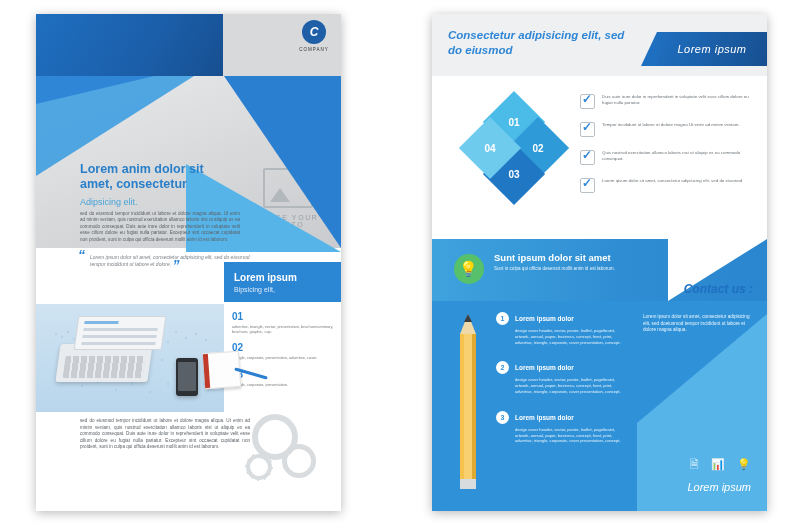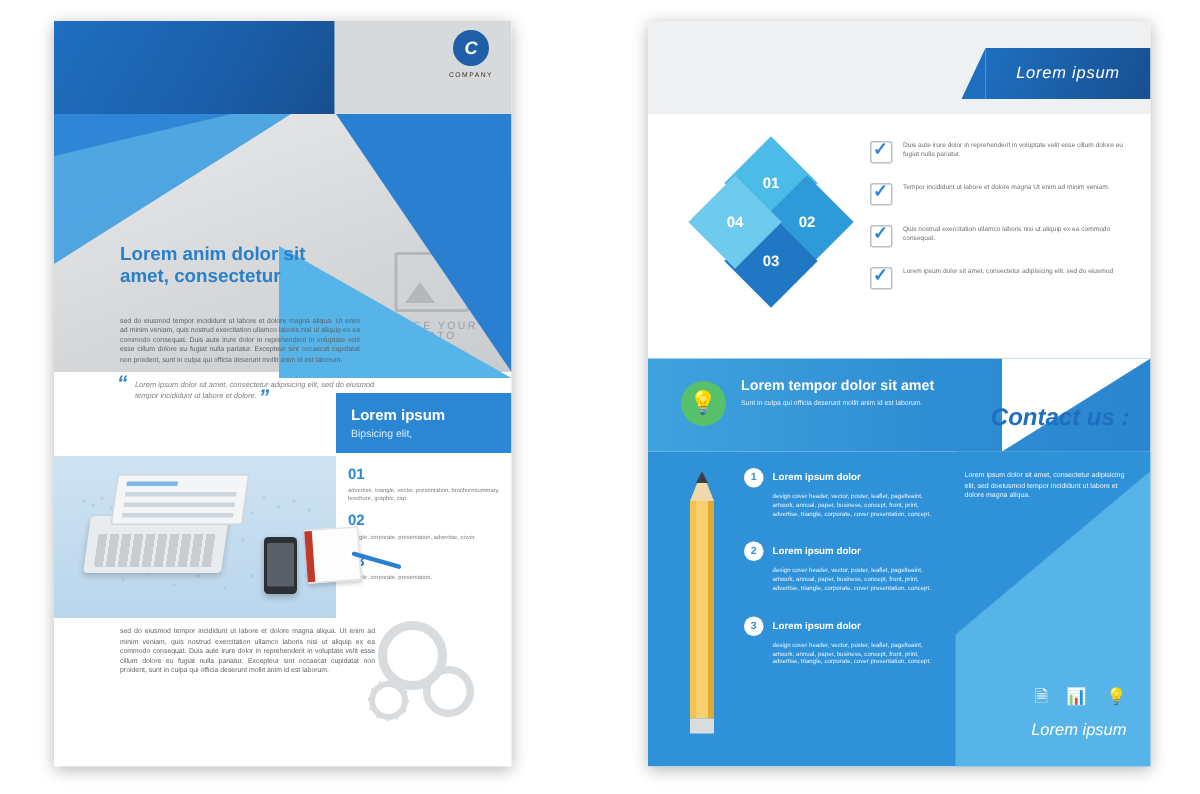--- a/index.html
+++ b/index.html
@@ -255,21 +255,21 @@
     border-left:99px solid #ffffff;border-bottom:62px solid transparent;
   }
 
   
   .r-bottom{position:absolute;left:0;top:287px;width:335px;height:210px;background:#2f92d9;}
   .r-bottom-wedge{
     position:absolute;left:205px;top:287px;width:130px;height:210px;
     background:linear-gradient(140deg,#2f92d9 0%,#2f92d9 38%,#56b4e8 38.5%,#56b4e8 100%);
   }
   .contact-t{
-    position:absolute;right:14px;top:256px;color:#1f6fc0;font-size:16px;
+    position:absolute;right:14px;top:268px;color:#1f6fc0;font-size:12px;
     font-style:italic;font-weight:bold;
   }
   .contact-p{
     position:absolute;right:14px;top:300px;width:110px;color:#eaf4fc;
     font-size:4.7px;line-height:6.6px;
   }
 
   .pencil{position:absolute;left:28px;top:300px;width:16px;height:175px;}
   .p-tip{
     position:absolute;left:0;top:0;width:0;height:0;
@@ -324,20 +324,21 @@
     <div class="hdr-title">HEADLINE</div>
     <div class="hdr-sub">FLYER TEMPLATE</div>
 
     <div class="logo-badge">
       <div class="logo-circle">C</div>
       <div class="logo-txt">COMPANY</div>
     </div>
 
     <div class="lead">
       <span>Lorem anim dolor sit amet, consectetur</span>
+      <small>Adipsicing elit.</small>
     </div>
 
     <div class="para">sed do eiusmod tempor incididunt ut labore et dolore magna aliqua. Ut enim ad minim veniam, quis nostrud exercitation ullamco laboris nisi ut aliquip ex ea commodo consequat. Duis aute irure dolor in reprehenderit in voluptate velit esse cillum dolore eu fugiat nulla pariatur. Excepteur sint occaecat cupidatat non proident, sunt in culpa qui officia deserunt mollit anim id est laborum.</div>
 
     <div class="quote">
       <span class="qm">“</span>
       <span>Lorem ipsum dolor sit amet, consectetur adipisicing elit, sed do eiusmod tempor incididunt ut labore et dolore.</span>
       <span class="qm2">”</span>
     </div>
 
@@ -425,20 +426,21 @@
 
     <div class="bottom-para">sed do eiusmod tempor incididunt ut labore et dolore magna aliqua. Ut enim ad minim veniam, quis nostrud exercitation ullamco laboris nisi ut aliquip ex ea commodo consequat. Duis aute irure dolor in reprehenderit in voluptate velit esse cillum dolore eu fugiat nulla pariatur. Excepteur sint occaecat cupidatat non proident, sunt in culpa qui officia deserunt mollit anim id est laborum.</div>
     <div class="gear g1"></div>
     <div class="gear g2"></div>
     <div class="gear g3"></div>
   </div>
 
   <div class="page" id="page-right">
 
     <div class="r-hdr"></div>
+    <div class="r-title">Consectetur adipisicing elit, sed do eiusmod</div>
     <div class="r-logo">Lorem ipsum</div>
 
     <div class="r-white"></div>
 
     <div class="dia-wrap">
       <div class="dia d1">
           <span>01</span>
         </div>
       <div class="dia d2">
           <span>02</span>
@@ -467,21 +469,21 @@
       <div class="chk-row">
         <div class="chk-mark"></div>
         <div class="chk-txt">Lorem ipsum dolor sit amet, consectetur adipisicing elit, sed do eiusmod</div>
       </div>
     </div>
 
     <div class="r-midband"></div>
     <div class="r-wedge"></div>
     <div class="bulb">💡</div>
     <div class="midband-t">
-      <b>Lorem tempor dolor sit amet</b>
+      <b>Sunt ipsum dolor sit amet</b>
       <p>Sunt in culpa qui officia deserunt mollit anim id est laborum.</p>
     </div>
     <div class="contact-t">Contact us :</div>
 
     <div class="r-bottom"></div>
     <div class="r-bottom-wedge"></div>
     <div class="contact-p">Lorem ipsum dolor sit amet, consectetur adipisicing elit, sed doeiusmod tempor incididunt ut labore et dolore magna aliqua.</div>
 
     <div class="pencil">
       <div class="p-tip"></div>

